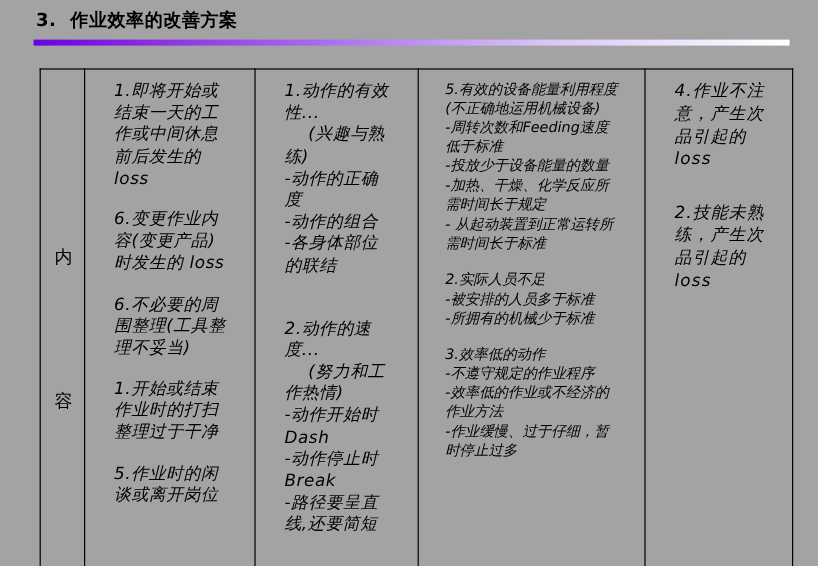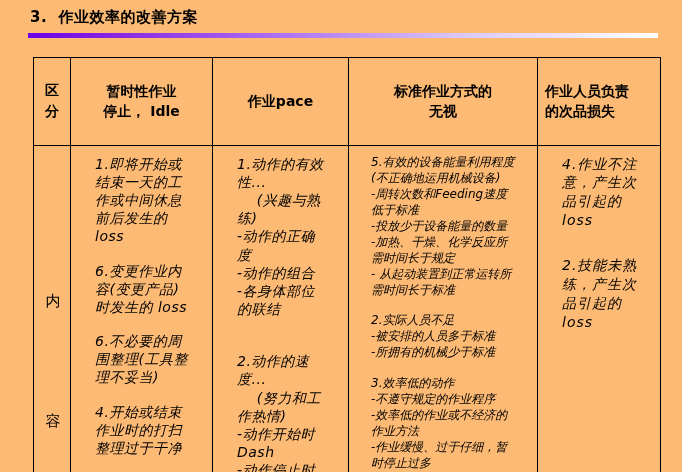--- a/index.html
+++ b/index.html
@@ -1,17 +1,17 @@
 <!DOCTYPE html>
 <html><head>
 <meta charset="utf-8">
 <style>
   html,body{margin:0;padding:0;background:#fff;}
   .page{
-    position:relative;width:682px;height:472px;background:#fdba74;overflow:hidden;
+    position:relative;width:682px;height:472px;background:#a3a3a3;overflow:hidden;
     font-family:"DejaVu Sans",sans-serif;color:#000;
   }
   .page-title{
     position:absolute;left:30px;top:8px;margin:0;
     font-size:15px;font-weight:bold;white-space:pre;letter-spacing:0.5px;
   }
   .title-rule{
     position:absolute;left:28px;top:33px;width:630px;height:5px;
     background:linear-gradient(to right,#6a00e6 0%,#8a2be2 15%,#a96bf0 38%,#d9c6f7 68%,#ffffff 100%);
   }
@@ -52,41 +52,29 @@
 
   <table class="grid">
     <colgroup>
       <col style="width:37px">
       <col style="width:142px">
       <col style="width:136px">
       <col style="width:189px">
       <col style="width:123px">
     </colgroup>
     <tbody>
-        <tr class="hdr-row">
-      <th>
-        <div class="vstack">区分</div>
-      </th>
-      <th>暂时性作业
-停止， Idle</th>
-      <th>作业pace</th>
-      <th>标准作业方式的
-无视</th>
-      <th class="left">作业人员负责
-的次品损失</th>
-    </tr>
     <tr class="body-row">
       <td class="rowhdr">
         <div class="vtall">内容</div>
       </td>
       <td class="idle">
         <p class="item">1.即将开始或结束一天的工作或中间休息前后发生的 loss</p>
         <p class="item">6.变更作业内容(变更产品)时发生的 loss</p>
         <p class="item">6.不必要的周围整理(工具整理不妥当)</p>
-        <p class="item">4.开始或结束作业时的打扫整理过于干净</p>
+        <p class="item">1.开始或结束作业时的打扫整理过于干净</p>
         <p class="item">5.作业时的闲谈或离开岗位</p>
       </td>
       <td class="pace">
         <p class="item">1.动作的有效性...
     (兴趣与熟练)
 -动作的正确度
 -动作的组合
 -各身体部位的联结</p>
         <p class="item">2.动作的速度...
     (努力和工作热情)

